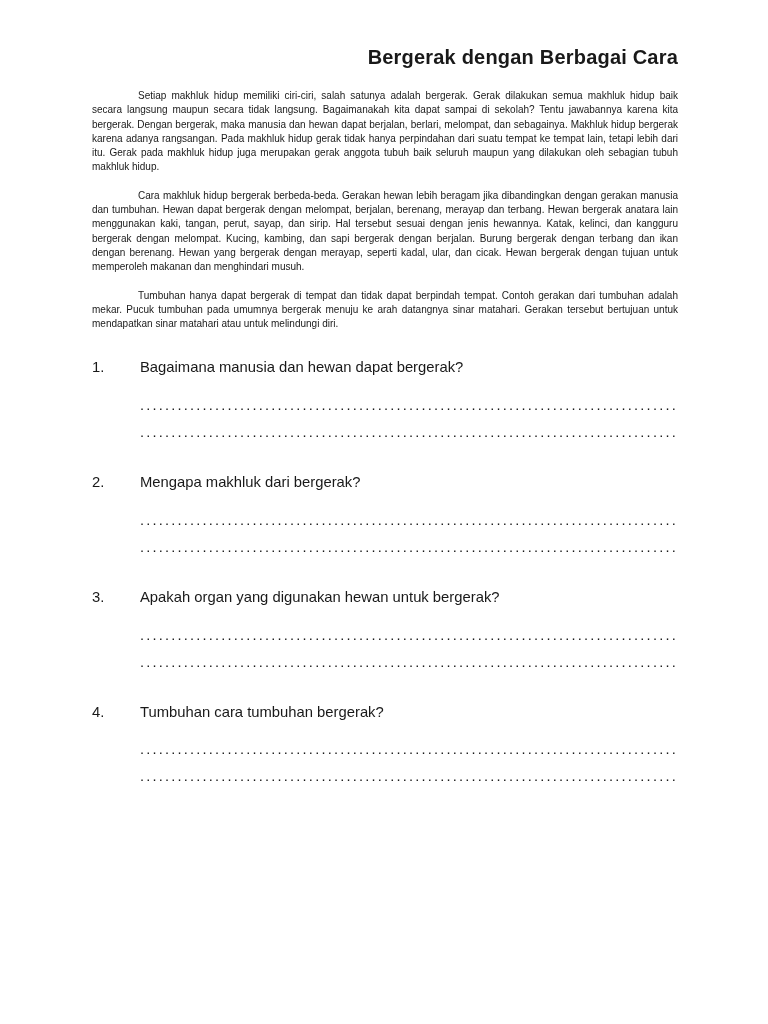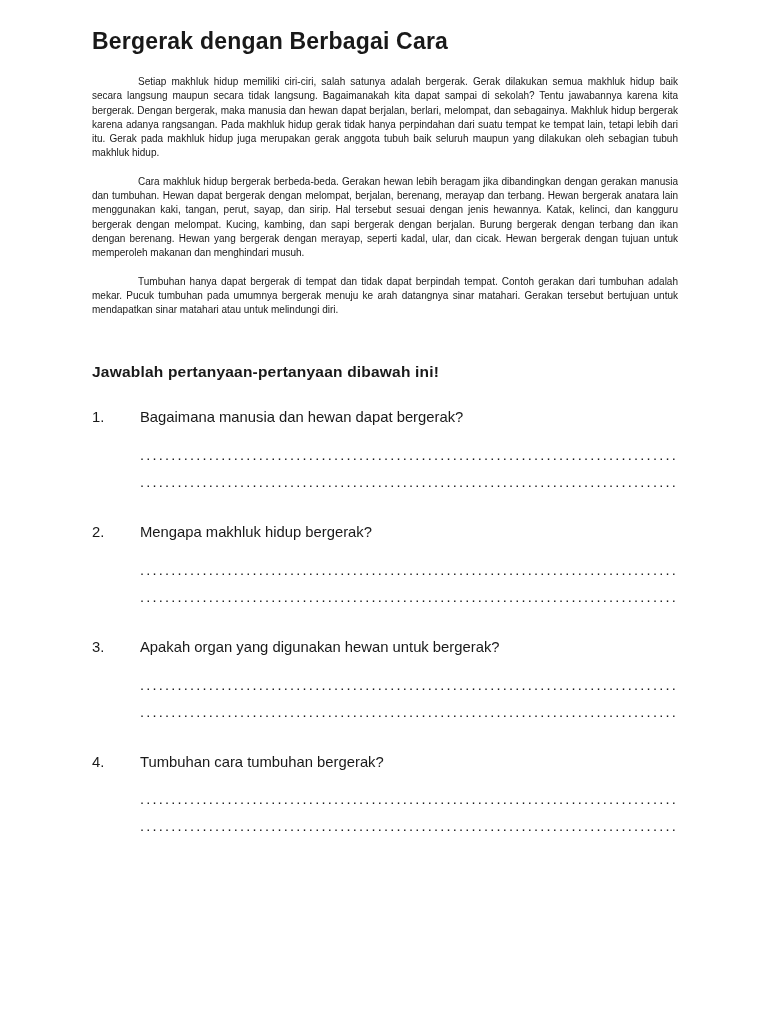--- a/index.html
+++ b/index.html
@@ -16,24 +16,24 @@
     overflow: hidden;
   }
   .page {
     box-sizing: border-box;
     width: 768px;
     height: 1024px;
     padding: 28px 90px 0 92px;
     background: #ffffff;
   }
   .doc-title {
-    text-align: left;
-    font-size: 23px;
+    text-align: right;
+    font-size: 20px;
     font-weight: bold;
-    margin: 0 0 20px 0;
+    margin: 18px 0 20px 0;
     letter-spacing: 0.2px;
   }
   .para {
     text-align: justify;
     text-indent: 46px;
     font-size: 10px;
     line-height: 1.43;
     margin: 0 0 14px 0;
   }
   .questions-heading {
@@ -75,34 +75,33 @@
 <body>
 
 <div class="page">
 
   <h1 class="doc-title">Bergerak dengan Berbagai Cara</h1>
 
   <p class="para">Setiap makhluk hidup memiliki ciri-ciri, salah satunya adalah bergerak. Gerak dilakukan semua makhluk hidup baik secara langsung maupun secara tidak langsung. Bagaimanakah kita dapat sampai di sekolah? Tentu jawabannya karena kita bergerak. Dengan bergerak, maka manusia dan hewan dapat berjalan, berlari, melompat, dan sebagainya. Makhluk hidup bergerak karena adanya rangsangan. Pada makhluk hidup gerak tidak hanya perpindahan dari suatu tempat ke tempat lain, tetapi lebih dari itu. Gerak pada makhluk hidup juga merupakan gerak anggota tubuh baik seluruh maupun yang dilakukan oleh sebagian tubuh makhluk hidup.</p>
   <p class="para">Cara makhluk hidup bergerak berbeda-beda. Gerakan hewan lebih beragam jika dibandingkan dengan gerakan manusia dan tumbuhan. Hewan dapat bergerak dengan melompat, berjalan, berenang, merayap dan terbang. Hewan bergerak anatara lain menggunakan kaki, tangan, perut, sayap, dan sirip. Hal tersebut sesuai dengan jenis hewannya. Katak, kelinci, dan kangguru bergerak dengan melompat. Kucing, kambing, dan sapi bergerak dengan berjalan. Burung bergerak dengan terbang dan ikan dengan berenang. Hewan yang bergerak dengan merayap, seperti kadal, ular, dan cicak. Hewan bergerak dengan tujuan untuk memperoleh makanan dan menghindari musuh.</p>
   <p class="para">Tumbuhan hanya dapat bergerak di tempat dan tidak dapat berpindah tempat. Contoh gerakan dari tumbuhan adalah mekar. Pucuk tumbuhan pada umumnya bergerak menuju ke arah datangnya sinar matahari. Gerakan tersebut bertujuan untuk mendapatkan sinar matahari atau untuk melindungi diri.</p>
 
-  <h2 class="questions-heading">Jawablah pertanyaan-pertanyaan dibawah ini!</h2>
 
   <div class="question">
     <span class="qnum">1.</span>
     <span class="qtext">Bagaimana manusia dan hewan dapat bergerak?</span>
   </div>
   <div class="answers">
     <div class="dotline">........................................................................................................................................</div>
     <div class="dotline">........................................................................................................................................</div>
   </div>
 
   <div class="question">
     <span class="qnum">2.</span>
-    <span class="qtext">Mengapa makhluk hidup bergerak?</span>
+    <span class="qtext">Mengapa makhluk dari bergerak?</span>
   </div>
   <div class="answers">
     <div class="dotline">........................................................................................................................................</div>
     <div class="dotline">........................................................................................................................................</div>
   </div>
 
   <div class="question">
     <span class="qnum">3.</span>
     <span class="qtext">Apakah organ yang digunakan hewan untuk bergerak?</span>
   </div>

